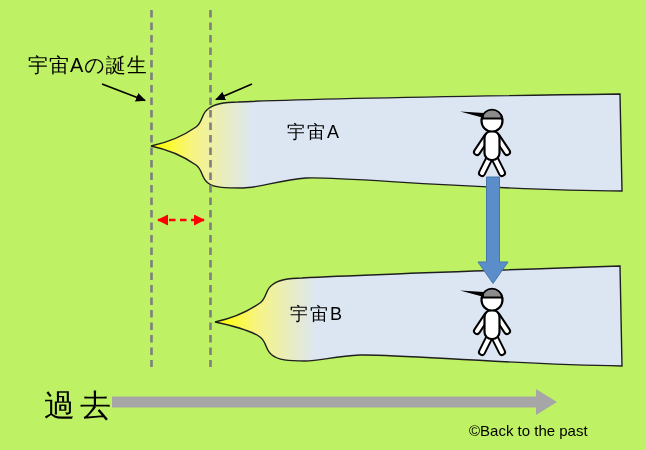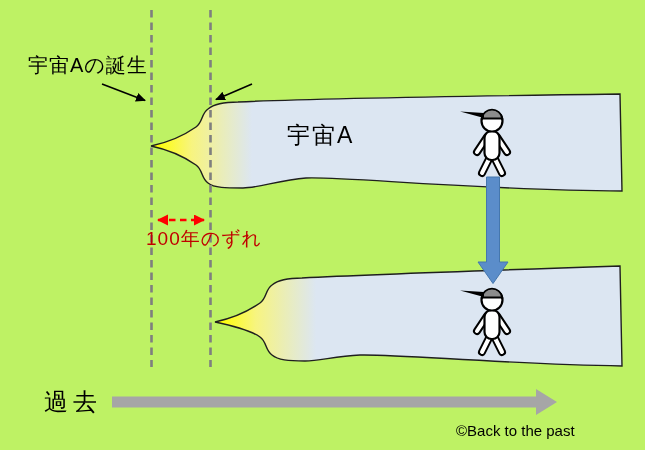--- a/index.html
+++ b/index.html
@@ -3,23 +3,23 @@
 <meta charset="utf-8">
 <style>
   html,body{margin:0;padding:0;background:#ffffff;}
   .canvas{
     position:relative;width:645px;height:450px;background:#bef264;overflow:hidden;
     font-family:"Liberation Sans","DejaVu Sans",sans-serif;color:#000;
   }
   .canvas > svg{position:absolute;left:0;top:0;}
   .lbl{position:absolute;white-space:nowrap;line-height:1.15;}
   .birth{font-size:20px;letter-spacing:1px;}
-  .uni{font-size:23px;letter-spacing:2px;}
+  .uni{font-size:18px;letter-spacing:2px;}
   .offset{font-size:19px;letter-spacing:1px;color:#c00000;}
-  .time{font-size:24px;letter-spacing:5px;}
+  .time{font-size:31px;letter-spacing:5px;}
   .credit{font-size:15px;}
 </style>
 </head>
 <body>
 
 <div class="canvas">
 
   <svg width="645" height="450" viewBox="0 0 645 450">
     <defs>
       <linearGradient id="hornA" gradientUnits="userSpaceOnUse" x1="155" y1="0" x2="252" y2="0">
@@ -92,16 +92,16 @@
     <polygon points="112,396.5 536,396.5 536,389 557,402 536,415 536,407.5 112,407.5" fill="#a6a6a6"></polygon>
 
     <polygon points="486.5,177 499.5,177 499.5,262 508,262 493,283.5 478,262 486.5,262" fill="#5b8dca" stroke="#4577ad" stroke-width="1"></polygon>
 
     <use href="#person-def" transform="translate(492,121)"></use>
     <use href="#person-def" transform="translate(492,300)"></use>
   </svg>
 
   <div class="lbl birth" style="left:28px;top:54px">宇宙Aの誕生</div>
   <div class="lbl uni" style="left:287px;top:122px">宇宙A</div>
-  <div class="lbl offset" style="left:146px;top:228px">100年のずれ</div>
+  <div class="lbl uni" style="left:290px;top:304px">宇宙B</div>
   <div class="lbl time" style="left:44px;top:388px">過去</div>
-  <div class="lbl credit" style="left:456px;top:422px">©Back to the past</div>
+  <div class="lbl credit" style="left:469px;top:422px">©Back to the past</div>
 </div>
 
 </body></html>

